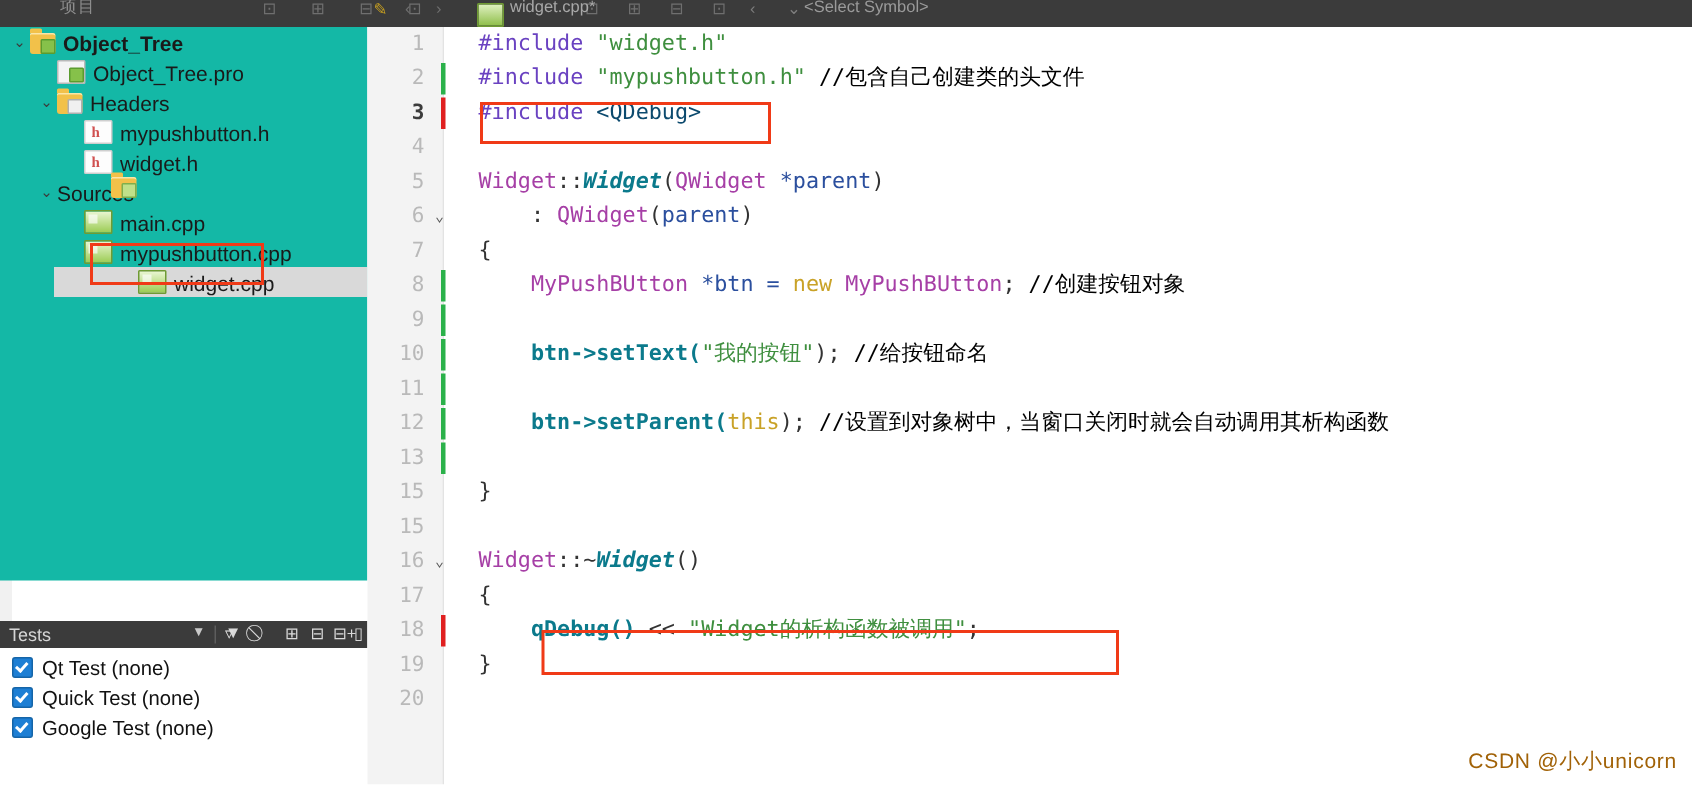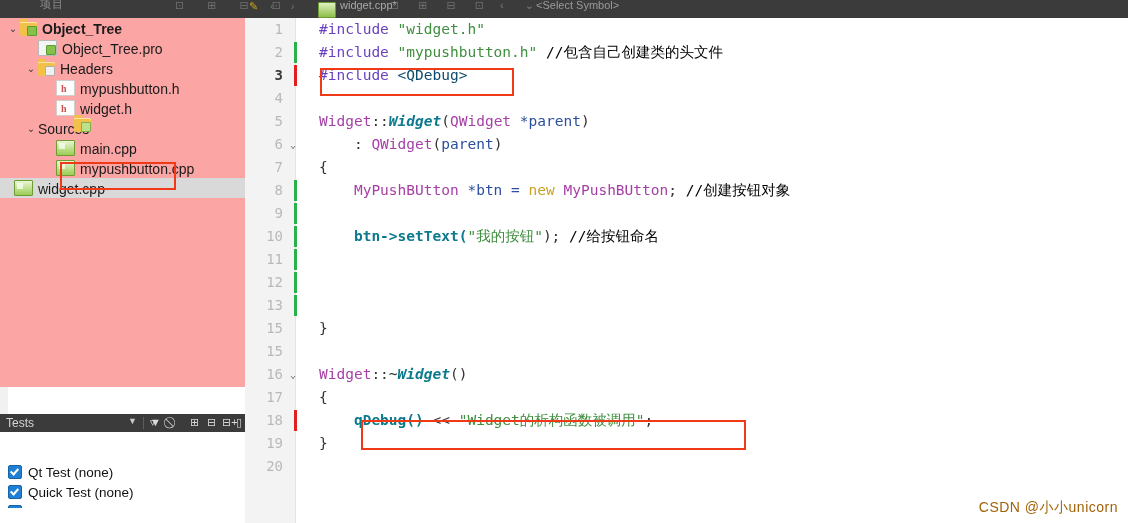--- a/index.html
+++ b/index.html
@@ -24,21 +24,21 @@
     position:absolute;left:318px;top:2px;width:16px;height:14px;
     background:linear-gradient(#dff0c0,#8fbf4a);border:1px solid #6f9b33;border-radius:1px;
   }
   #toolbar .tab-label{position:absolute;left:340px;top:-1px;color:#a8a8a8;font-size:11px;}
   #toolbar .sym-caret{position:absolute;left:500px;top:-1px;color:#7d7d7d;font-size:11px;letter-spacing:9px;}
   #toolbar .sym-label{position:absolute;left:536px;top:-1px;color:#9a9a9a;font-size:11px;}
 
   
   #sidebar{
     position:absolute;left:0;top:18px;width:245px;height:369px;
-    background:#fca5a5;
+    background:#14b8a6;
   }
   #sidebar-scroll-track{
     position:absolute;left:0;top:18px;width:8px;height:396px;background:#f1f1f1;
   }
   #sidebar-scroll-thumb{
     position:absolute;left:0px;top:60px;width:7px;height:36px;background:#3a3a3a;border-radius:1px;
   }
   .tree-row{
     position:relative;height:20px;line-height:20px;white-space:nowrap;
     font-size:14px;color:#1a1a1a;
@@ -90,21 +90,21 @@
   #tests-panel{
     position:absolute;left:0;top:414px;width:245px;height:109px;background:#ffffff;
   }
   #tests-header{
     position:absolute;left:0;top:0;width:245px;height:18px;background:#3b3b3b;color:#d5d5d5;
   }
   #tests-title{position:absolute;left:6px;top:2px;font-size:12px;}
   #tests-combo-caret{position:absolute;left:128px;top:2px;font-size:9px;color:#c9c9c9;}
   #tests-header .sep{position:absolute;left:143px;top:3px;width:1px;height:12px;background:#5d5d5d;}
   .thdr-icon{position:absolute;top:2px;color:#d9d9d9;font-size:11px;}
-  #tests-list{position:absolute;left:8px;top:22px;right:4px;margin-top:27px;}
+  #tests-list{position:absolute;left:8px;top:22px;right:4px;}
   .test-row{height:20px;line-height:20px;font-size:13.5px;color:#111;white-space:nowrap;}
   .cbx{
     display:inline-block;width:12px;height:12px;background:#1e7fd4;border:1px solid #1565a8;
     border-radius:2px;vertical-align:-2px;margin-right:6px;position:relative;
   }
   .cbx:after{
     content:"";position:absolute;left:3px;top:1px;width:3px;height:6px;
     border:solid #ffffff;border-width:0 2px 2px 0;transform:rotate(42deg);
   }
   #tests-left-edge{position:absolute;left:0;top:18px;width:8px;height:91px;background:#ffffff;}
@@ -183,21 +183,21 @@
 <div id="sidebar">
   <div id="tree-rows">
       <div class="tree-row" style="padding-left: 6px;"><span class="twisty">⌄</span><span class="ic ic-folder"></span><span class="lbl bold">Object_Tree</span></div>
       <div class="tree-row" style="padding-left: 24px;"><span class="tw-spacer"></span><span class="ic ic-pro"></span><span class="lbl">Object_Tree.pro</span></div>
       <div class="tree-row" style="padding-left: 24px;"><span class="twisty">⌄</span><span class="ic ic-folder hdr"></span><span class="lbl">Headers</span></div>
       <div class="tree-row" style="padding-left: 42px;"><span class="tw-spacer"></span><span class="ic ic-h"></span><span class="lbl">mypushbutton.h</span></div>
       <div class="tree-row" style="padding-left: 42px;"><span class="tw-spacer"></span><span class="ic ic-h"></span><span class="lbl">widget.h</span></div>
       <div class="tree-row" style="padding-left: 24px;"><span class="twisty">⌄</span><span class="ic ic-folder src"></span><span class="lbl">Sources</span></div>
       <div class="tree-row" style="padding-left: 42px;"><span class="tw-spacer"></span><span class="ic ic-cpp"></span><span class="lbl">main.cpp</span></div>
       <div class="tree-row" style="padding-left: 42px;"><span class="tw-spacer"></span><span class="ic ic-cpp"></span><span class="lbl">mypushbutton.cpp</span></div>
-      <div class="tree-row selected" style=""><span class="tw-spacer"></span><span class="ic ic-cpp"></span><span class="lbl">widget.cpp</span></div>
+      <div class="tree-row selected" style="padding-left: 42px; margin-left: 36px;"><span class="tw-spacer"></span><span class="ic ic-cpp"></span><span class="lbl">widget.cpp</span></div>
     </div>
 </div>
 
 <div id="tests-panel">
   <div id="tests-header">
     <span id="tests-title">Tests</span>
     <span id="tests-combo-caret">▼</span>
     <span class="sep"></span>
     <span class="thdr-icon" style="left:150px">▼ </span>
     <span class="thdr-icon" style="left:150px;color:#e2e2e2">▿</span>
@@ -224,21 +224,21 @@
       <div class="code-line"><span class="ln">2</span><span class="chg green"></span><span class="src"><span class="t-pre">#include</span><span class="t-op"> </span><span class="t-str">"mypushbutton.h"</span><span class="t-op"> </span><span class="t-cmt">//包含自己创建类的头文件</span></span></div>
       <div class="code-line"><span class="ln cur">3</span><span class="chg red"></span><span class="src"><span class="t-pre">#include</span><span class="t-op"> </span><span class="t-angle">&lt;QDebug&gt;</span></span></div>
       <div class="code-line"><span class="ln">4</span><span class="src"></span></div>
       <div class="code-line"><span class="ln">5</span><span class="src"><span class="t-cls">Widget</span><span class="t-op">::</span><span class="t-cls-b">Widget</span><span class="t-punct">(</span><span class="t-type">QWidget</span><span class="t-op"> </span><span class="t-var">*parent</span><span class="t-punct">)</span></span></div>
       <div class="code-line"><span class="ln">6</span><span class="fold">⌄</span><span class="src"><span class="src-indent">    </span><span class="t-punct">: </span><span class="t-cls">QWidget</span><span class="t-punct">(</span><span class="t-var">parent</span><span class="t-punct">)</span></span></div>
       <div class="code-line"><span class="ln">7</span><span class="src"><span class="t-punct">{</span></span></div>
       <div class="code-line"><span class="ln">8</span><span class="chg green"></span><span class="src">    <span class="t-cls">MyPushBUtton</span><span class="t-op"> </span><span class="t-var">*btn =</span><span class="t-op"> </span><span class="t-kw">new</span><span class="t-op"> </span><span class="t-cls">MyPushBUtton</span><span class="t-punct">;</span><span class="t-op"> </span><span class="t-cmt">//创建按钮对象</span></span></div>
       <div class="code-line"><span class="ln">9</span><span class="chg green"></span><span class="src"></span></div>
       <div class="code-line"><span class="ln">10</span><span class="chg green"></span><span class="src">    <span class="t-fn">btn-&gt;setText(</span><span class="t-str">"我的按钮"</span><span class="t-punct">);</span><span class="t-op"> </span><span class="t-cmt">//给按钮命名</span></span></div>
       <div class="code-line"><span class="ln">11</span><span class="chg green"></span><span class="src"></span></div>
-      <div class="code-line"><span class="ln">12</span><span class="chg green"></span></div>
+      <div class="code-line"><span class="ln">12</span><span class="chg green"></span><span class="src">    <span class="t-fn">btn-&gt;setParent(</span><span class="t-kw">this</span><span class="t-punct">);</span><span class="t-op"> </span><span class="t-cmt">//设置到对象树中，当窗口关闭时就会自动调用其析构函数</span></span></div>
       <div class="code-line"><span class="ln">13</span><span class="chg green"></span><span class="src"></span></div>
       <div class="code-line"><span class="ln">15</span><span class="src"><span class="t-punct">}</span></span></div>
       <div class="code-line"><span class="ln">15</span><span class="src"></span></div>
       <div class="code-line"><span class="ln">16</span><span class="fold">⌄</span><span class="src"><span class="t-cls">Widget</span><span class="t-op">::~</span><span class="t-cls-b">Widget</span><span class="t-punct">()</span></span></div>
       <div class="code-line"><span class="ln">17</span><span class="src"><span class="t-punct">{</span></span></div>
       <div class="code-line"><span class="ln">18</span><span class="chg red"></span><span class="src">    <span class="t-fn">qDebug()</span><span class="t-op"> </span><span class="t-op">&lt;&lt;</span><span class="t-op"> </span><span class="t-str">"Widget的析构函数被调用"</span><span class="t-punct">;</span></span></div>
       <div class="code-line"><span class="ln">19</span><span class="src"><span class="t-punct">}</span></span></div>
       <div class="code-line"><span class="ln">20</span><span class="src"></span></div>
     </div>
 </div>

